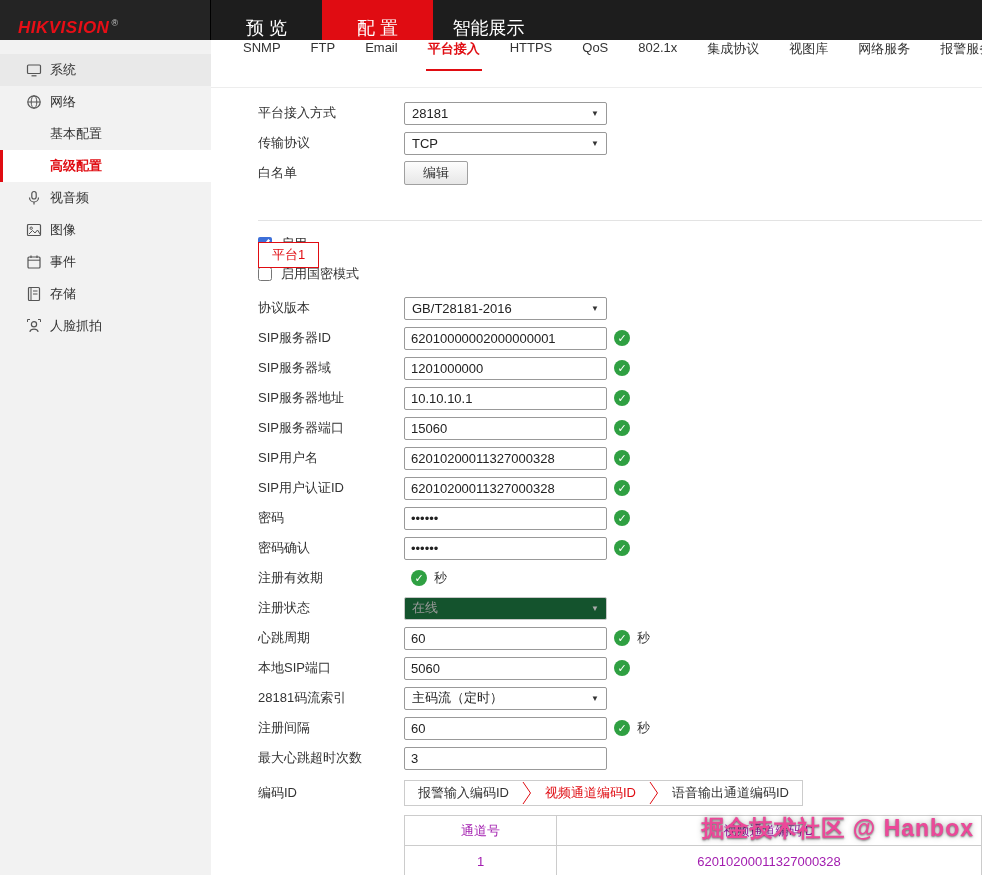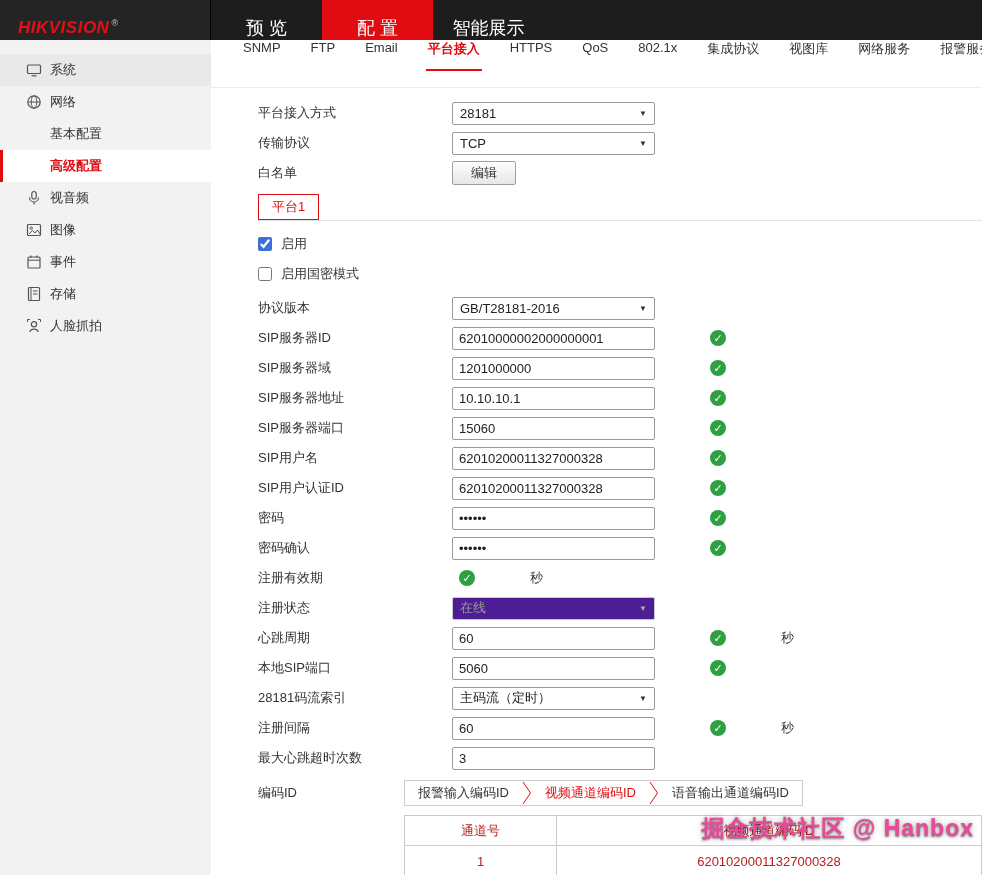--- a/index.html
+++ b/index.html
@@ -24,49 +24,49 @@
   .side-item .icon { position:absolute; left:26px; top:8px; width:16px; height:16px; }
   .side-item .icon svg { width:16px; height:16px; display:block; }
 
   
   .main { position:absolute; left:211px; top:40px; right:0; bottom:0; background:#fff; }
   .subtabs { display:flex; align-items:flex-start; height:48px; padding-left:30px; border-bottom:1px solid #ededed; }
   .subtab { font-size:13px; color:#333; margin-right:26px; padding:0 2px 13px; cursor:pointer; white-space:nowrap; }
   .subtab.active { color:#e00c12; font-weight:bold; padding-bottom:11px; border-bottom:2px solid #e00c12; }
 
   .content { padding:10px 0 0 47px; }
-  .form-row { display:flex; align-items:center; height:30px;gap:48px; }
+  .form-row { display:flex; align-items:center; height:30px; }
   .form-label { width:146px; font-size:13px; color:#333; flex-shrink:0; }
   .text-input { width:203px; height:23px; border:1px solid #999; border-radius:2px; padding:0 6px; font-size:13px; color:#222; font-family:inherit; background:#fff; }
   .select { width:203px; height:23px; border:1px solid #999; border-radius:2px; background:#fff; display:flex; align-items:center; justify-content:space-between; padding:0 7px; font-size:13px; color:#222; cursor:pointer; }
   .select .arrow { font-size:8px; color:#333; }
-  .select.disabled { color:#999; background:#4c1d95; border-color:#c7c7c7; cursor:default; }
+  .select.disabled { color:#999; background:#14532d; border-color:#c7c7c7; cursor:default; }
   .select.disabled .arrow { color:#aaa; }
   .btn { height:24px; padding:0 18px; font-size:13px; color:#333; background:linear-gradient(#fdfdfd,#e7e7e7); border:1px solid #a0a0a0; border-radius:2px; cursor:pointer; font-family:inherit; }
   .check-icon { flex-shrink:0; width:16px; height:16px; border-radius:50%; background:#2fa042; color:#fff; font-size:11px; line-height:16px; text-align:center; margin-left:7px; font-weight:bold; }
   .suffix { font-size:13px; color:#333; margin-left:7px; }
 
   .platform-bar { position:relative; height:27px; margin-top:6px; border-bottom:1px solid #e3e3e3; }
-  .platform-tab { display:inline-block; height:26px; line-height:24px; padding:0 13px; border:1px solid #e00c12; color:#e00c12; font-size:13px; background:#fff; cursor:pointer; }
+  .platform-tab { display:inline-block; height:26px; line-height:24px; padding:0 13px; border:1px solid #e00c12; color:#e00c12; font-size:13px; background:#fff; cursor:pointer;margin-top:48px; }
 
   .checkboxes { margin-top:8px; }
   .checkbox-row { display:flex; align-items:center; height:30px; }
   .checkbox { width:14px; height:14px; accent-color:#3d6fd9; margin-right:9px; cursor:pointer; }
   .checkbox-label { font-size:13px; color:#333; }
 
   .fields { margin-top:4px; }
 
   .enc-row { display:flex; align-items:center; margin-top:4px; height:32px; }
   .enc-tabs { display:flex; align-items:center; border:1px solid #ccc; height:26px; background:#fff; }
   .enc-item { padding:0 13px; font-size:13px; color:#333; cursor:pointer; white-space:nowrap; }
   .enc-item.active { color:#e00c12; }
   .enc-sep { display:block; }
 
   .enc-table { margin-left:146px; margin-top:6px; width:578px; border-collapse:collapse; table-layout:fixed; }
-  .enc-table th, .enc-table td { border:1px solid #ccc; height:30px; text-align:center; font-size:13px; color:#b91c1c; font-weight:normal; }
+  .enc-table th, .enc-table td { border:1px solid #ccc; height:30px; text-align:center; font-size:13px; color:#a21caf; font-weight:normal; }
   .enc-table td { height:32px; }
   .col-channel { width:152px; }
 
   .watermark { position:absolute; right:8px; top:813px; font-size:23px; font-weight:bold; color:#ec4899;
     text-shadow:0 1px 2px rgba(0,0,0,.5), 0 0 6px rgba(0,0,0,.3); z-index:20; pointer-events:none; letter-spacing:1px; }
 </style>
 </head>
 <body>
 
 <div class="page">

